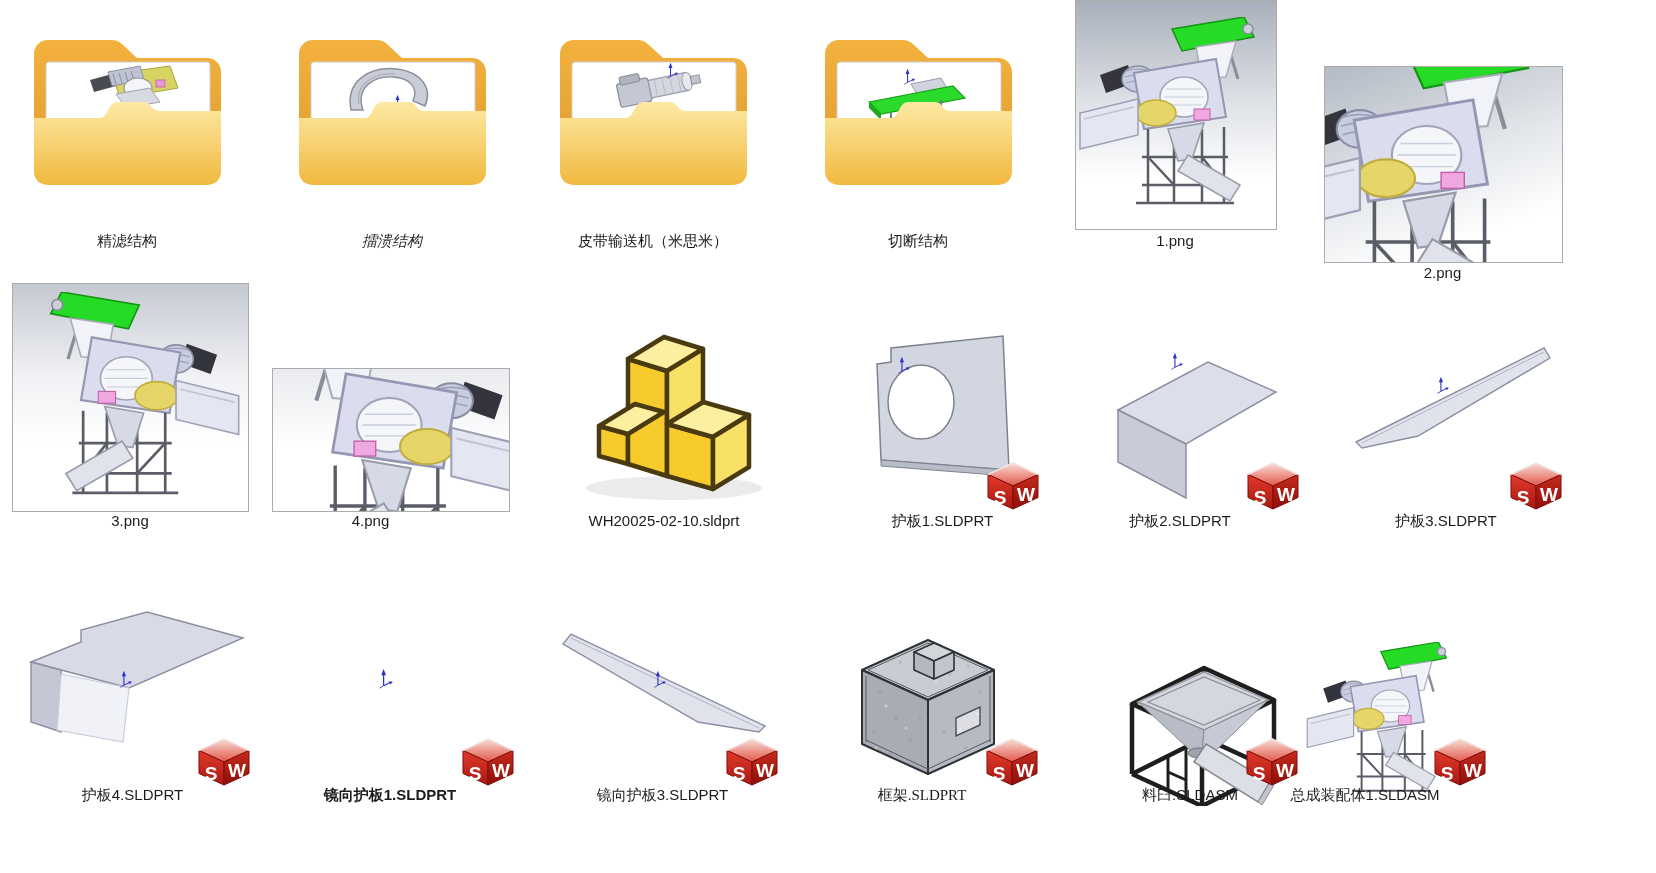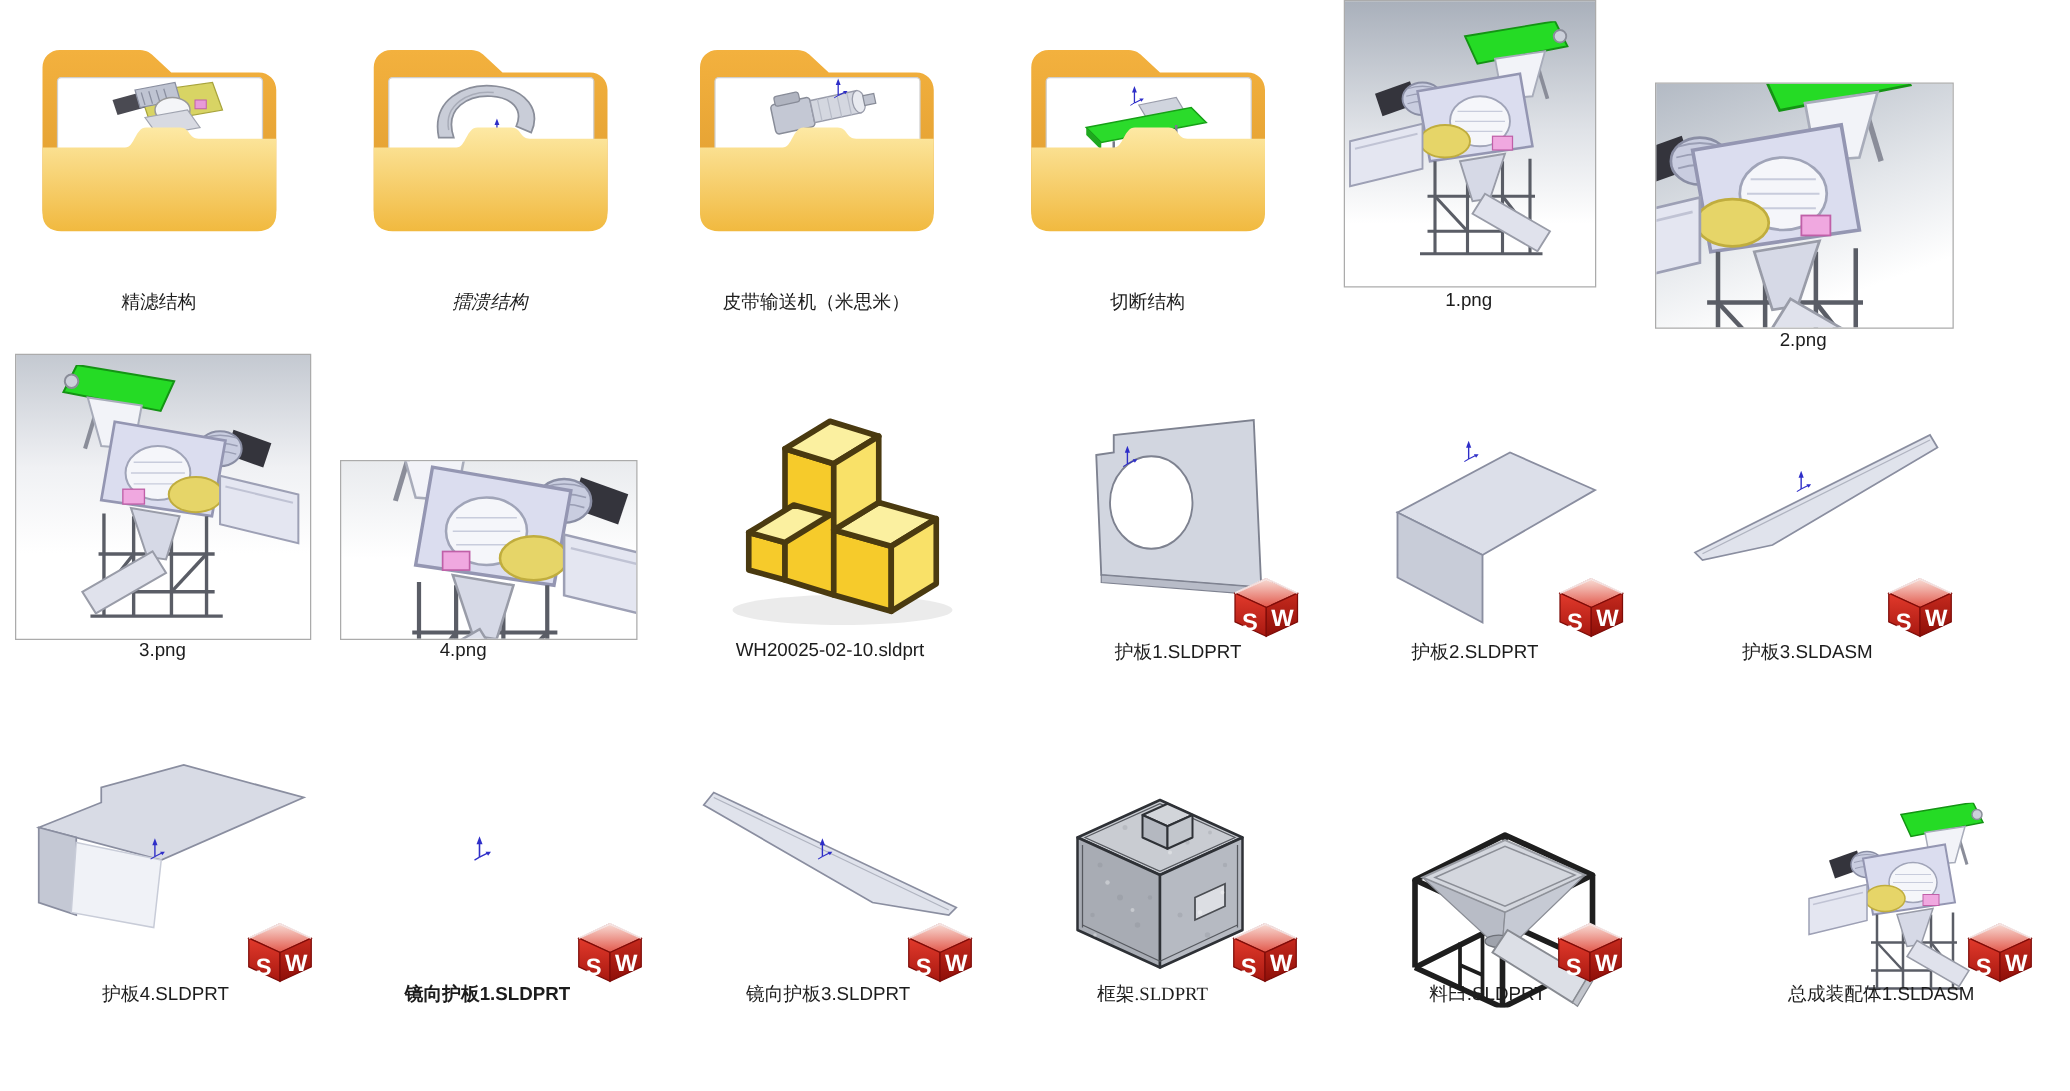--- a/index.html
+++ b/index.html
@@ -256,21 +256,21 @@
 
 <div class="tile row12" style="left:1330px;top:280px;width:232px;height:262px;">
   <svg style="position:absolute;left:18px;top:50px" width="210" height="135" viewBox="0 0 210 135">
     <polygon points="8,112 196,18 202,28 70,106 14,118" fill="#e0e3ec" stroke="#8a8ea0" stroke-width="1.4"></polygon>
     <line x1="14" y1="113" x2="196" y2="22" stroke="#b0b4c0" stroke-width="1"></line>
     <use href="#sym-triad" x="88" y="46" width="14" height="18"></use>
   </svg>
   <svg class="sw" style="left:178px;top:180px" viewBox="0 0 56 52">
       <use href="#sym-sw"></use>
     </svg>
-  <div class="label">护板3.SLDASM</div>
+  <div class="label">护板3.SLDPRT</div>
 </div>
 
 <div class="tile row3" style="left:15px;top:590px;width:235px;height:242px;">
   <svg style="position:absolute;left:2px;top:14px" width="235" height="160" viewBox="0 0 235 160">
     <polygon points="14,58 64,38 64,26 130,8 226,34 112,84" fill="#d8dbe5" stroke="#8a8ea0" stroke-width="1.4"></polygon>
     <polygon points="14,58 44,66 44,128 14,118" fill="#c4c8d4" stroke="#8a8ea0" stroke-width="1.4"></polygon>
     <polygon points="44,70 112,84 106,138 40,126" fill="#f0f2f7" stroke="#c8ccd8" stroke-width="1.2"></polygon>
     <use href="#sym-triad" x="102" y="66" width="14" height="18"></use>
   </svg>
   <svg class="sw" style="left:181px;top:146px" viewBox="0 0 56 52">
@@ -370,24 +370,24 @@
     <polygon points="46,76 102,51 158,74 102,99" fill="none" stroke="#8b8e96" stroke-width="1.2"></polygon>
     <polygon points="36,76 102,104 100,128 88,124" fill="#b8bcc6" stroke="#8b8e96" stroke-width="1"></polygon>
     <polygon points="102,104 166,74 110,128 100,128" fill="#c6cad4" stroke="#8b8e96" stroke-width="1"></polygon>
     <ellipse cx="97" cy="127" rx="11" ry="5" fill="#9fa3ac" stroke="#6e7178" stroke-width="1"></ellipse>
     <polygon points="104,118 168,156 156,176 92,136" fill="#dcdfe6" stroke="#888b92" stroke-width="1.6"></polygon>
     <polygon points="168,156 156,176 160,179 172,159" fill="#c2c5cc" stroke="#888b92" stroke-width="1"></polygon>
   </svg>
   <svg class="sw" style="left:164px;top:146px" viewBox="0 0 56 52">
       <use href="#sym-sw"></use>
     </svg>
-  <div class="label">料臼.SLDPRT</div>
-</div>
-
-<div class="tile row3" style="left:1394px;top:590px;width:222px;height:242px;">
+  <div class="label">料臼.SLDASM</div>
+</div>
+
+<div class="tile row3" style="left:1254px;top:590px;width:222px;height:242px;">
   <svg style="position:absolute;left:50px;top:52px" width="160" height="160" viewBox="0 0 200 200">
     <use href="#sym-machine" width="200" height="200"></use>
   </svg>
   <svg class="sw" style="left:178px;top:146px" viewBox="0 0 56 52">
       <use href="#sym-sw"></use>
     </svg>
   <div class="label">总成装配体1.SLDASM</div>
 </div>
 
 </body></html>

